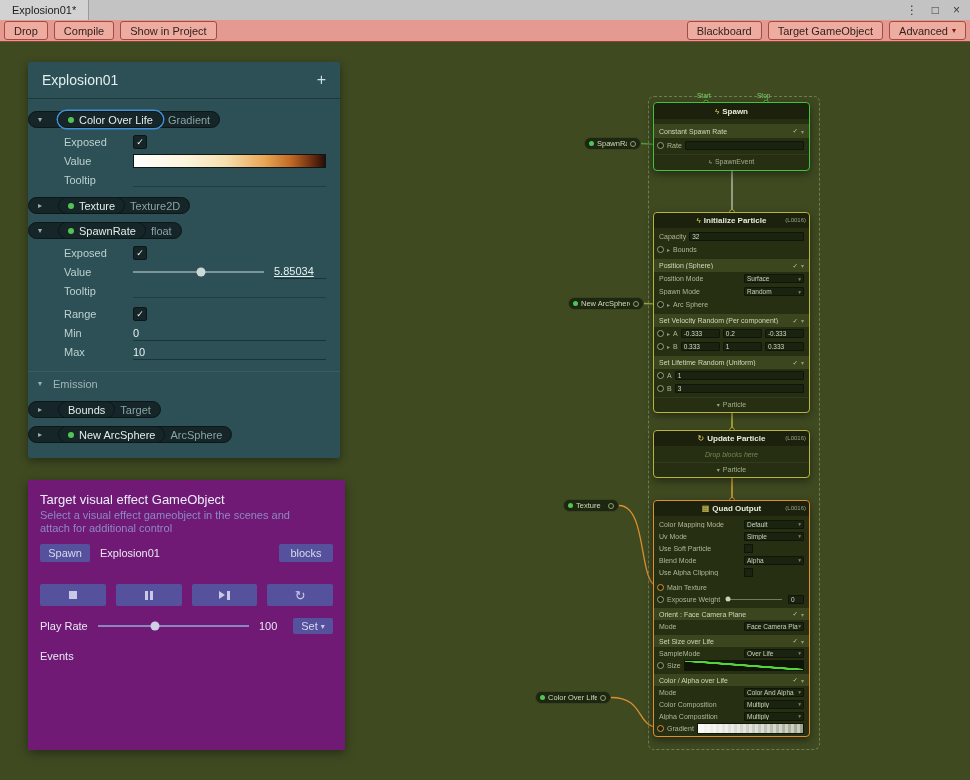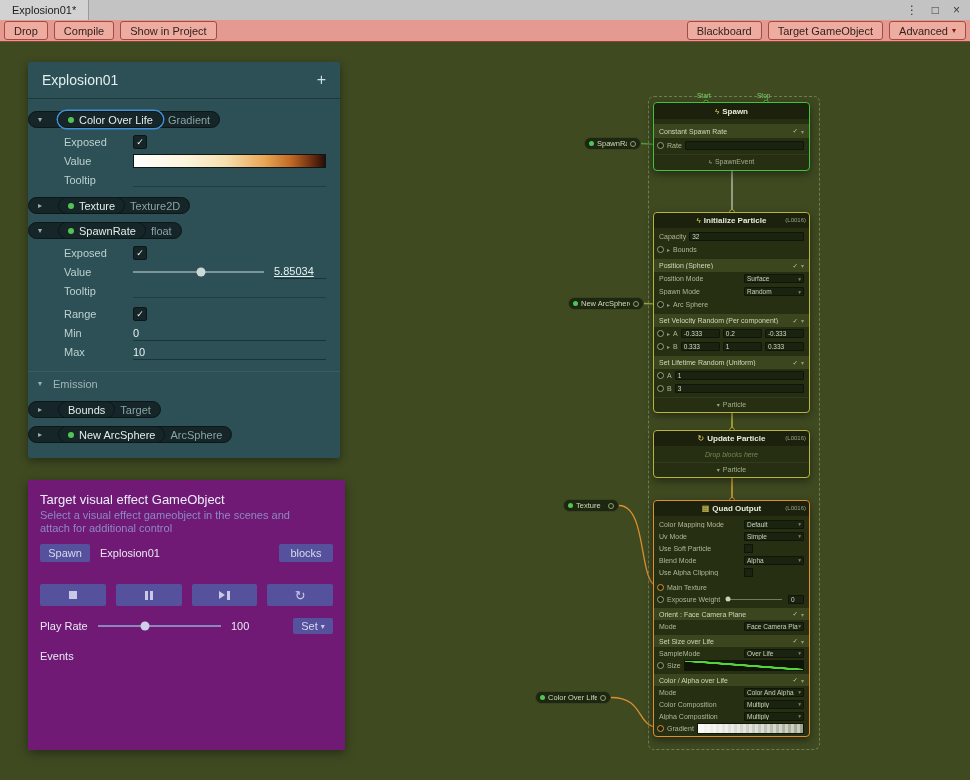--- a/index.html
+++ b/index.html
@@ -141,21 +141,21 @@
   .ic-bar{width:3px;height:9px;background:#c9c9e6;display:inline-block;}
   .ic-tri{width:0;height:0;border-left:6px solid #c9c9e6;border-top:4px solid transparent;
           border-bottom:4px solid transparent;display:inline-block;}
   .ic-loop{font-size:13px;color:#c9c9e6;line-height:1;}
   .raterow{display:flex;align-items:center;margin-top:12px;}
   .rlabel{width:58px;font-size:11px;color:#e8e8f4;flex:none;}
   .prtrack{flex:1;height:2px;background:#8a86c0;position:relative;margin-right:10px;}
   .prknob{position:absolute;left:38%;top:50%;width:9px;height:9px;border-radius:50%;background:#cfcfe8;
           transform:translate(-50%,-50%);}
   .prval{width:34px;font-size:11px;color:#e8e8f4;flex:none;}
-  .btn-set{width:40px;height:16px;gap:3px;margin-left:28px;}
+  .btn-set{width:40px;height:16px;gap:3px;}
   .evlabel{margin-top:16px;font-size:11px;color:#e8e8f4;}
   .evrow{display:flex;gap:14px;margin-top:5px;}
   .evrow .pbtn{flex:1;height:16px;}
 </style>
 </head>
 <body>
 
 <div id="stage">
 
   <div class="tabbar">

